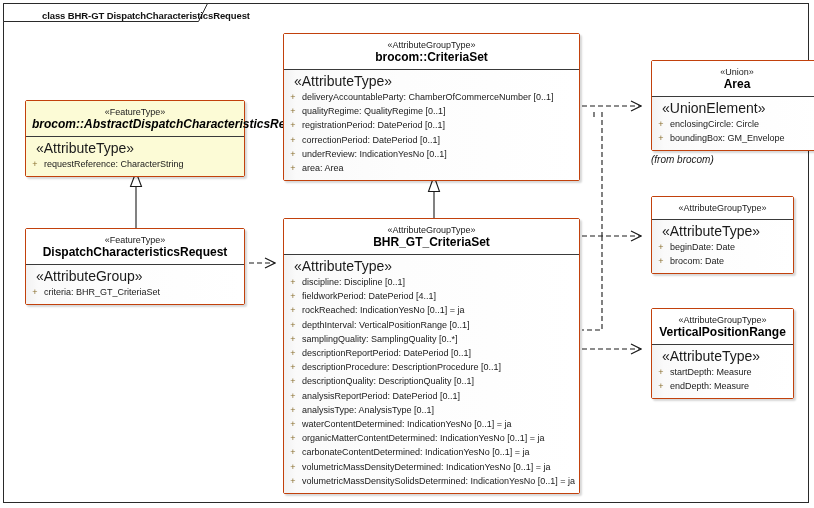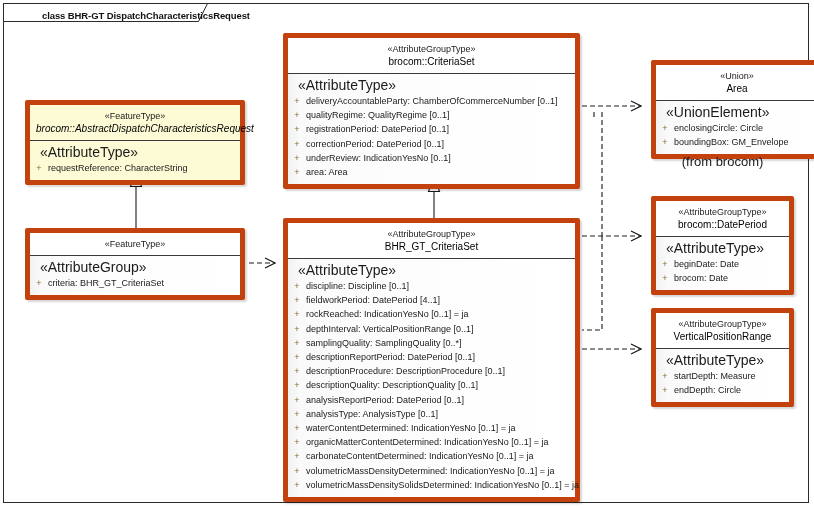--- a/index.html
+++ b/index.html
@@ -62,21 +62,21 @@
   .title-tab svg {
     position: absolute;
     left: 0;
     top: 0;
   }
 
   
   .uml-box {
     position: absolute;
     box-sizing: border-box;
-    border: 5px solid #c2410c;
+    border: 1px solid #c2410c;
     background: #ffffff;
     box-shadow: 2px 2px 2px rgba(0,0,0,0.16);
     border-radius: 2px;
   }
   .uml-box .hdr {
     box-sizing: border-box;
     padding: 5px 6px 5px 6px;
     text-align: center;
     background: #ffffff;
     border-bottom: 1px solid #3a3a3a;
@@ -90,22 +90,22 @@
   .uml-box.yellow .body {
     background: #fcfbd6;
   }
   .stereo {
     font-size: 9px;
     color: #1a1a1a;
     line-height: 12px;
     white-space: nowrap;
   }
   .cname {
-    font-size: 10px;
-    font-weight: normal;
+    font-size: 12px;
+    font-weight: bold;
     color: #000000;
     line-height: 13px;
     white-space: nowrap;
   }
   .cname.italic {
     font-style: italic;
   }
   .uml-box .body {
     box-sizing: border-box;
     padding: 4px 0 5px 0;
@@ -130,24 +130,25 @@
     text-align: center;
     flex: 0 0 18px;
     color: #8a6f2e;
     font-size: 9px;
   }
   .attr-txt {
     flex: 1 1 auto;
   }
   .from-note {
     position: absolute;
-    font-size: 13px;
+    font-size: 10px;
+    font-style: italic;
     color: #1a1a1a;
     white-space: nowrap;
-    text-align: center;
+    text-align: left;
   }
   
   .conn-layer {
     position: absolute;
     left: 0; top: 0;
     width: 814px;
     height: 508px;
     pointer-events: none;
   }
 </style>
@@ -217,20 +218,21 @@
       <div class="attr-row">
         <span class="attr-vis">+</span>
         <span class="attr-txt">requestReference: CharacterString</span>
       </div>
     </div>
   </div>
 
   <div class="uml-box" style="left:25px; top:228px; width:220px;">
     <div class="hdr">
       <div class="stereo">«FeatureType»</div>
+      <div class="cname">DispatchCharacteristicsRequest</div>
     </div>
     <div class="body">
       <div class="grp-stereo">«AttributeGroup»</div>
       <div class="attr-row">
         <span class="attr-vis">+</span>
         <span class="attr-txt">criteria: BHR_GT_CriteriaSet</span>
       </div>
     </div>
   </div>
 
@@ -353,21 +355,20 @@
         <span class="attr-vis">+</span>
         <span class="attr-txt">boundingBox: GM_Envelope</span>
       </div>
     </div>
   </div>
   <div class="from-note" style="left:651px; top:154px; width:143px;">(from brocom)</div>
 
   <div class="uml-box" style="left:651px; top:196px; width:143px;">
     <div class="hdr">
       <div class="stereo">«AttributeGroupType»</div>
-      <div class="cname">brocom::DatePeriod</div>
     </div>
     <div class="body">
       <div class="grp-stereo">«AttributeType»</div>
       <div class="attr-row">
         <span class="attr-vis">+</span>
         <span class="attr-txt">beginDate: Date</span>
       </div>
       <div class="attr-row">
         <span class="attr-vis">+</span>
         <span class="attr-txt">brocom: Date</span>
@@ -381,18 +382,18 @@
       <div class="cname">VerticalPositionRange</div>
     </div>
     <div class="body">
       <div class="grp-stereo">«AttributeType»</div>
       <div class="attr-row">
         <span class="attr-vis">+</span>
         <span class="attr-txt">startDepth: Measure</span>
       </div>
       <div class="attr-row">
         <span class="attr-vis">+</span>
-        <span class="attr-txt">endDepth: Circle</span>
+        <span class="attr-txt">endDepth: Measure</span>
       </div>
     </div>
   </div>
 
 </div>
 
 </body></html>

